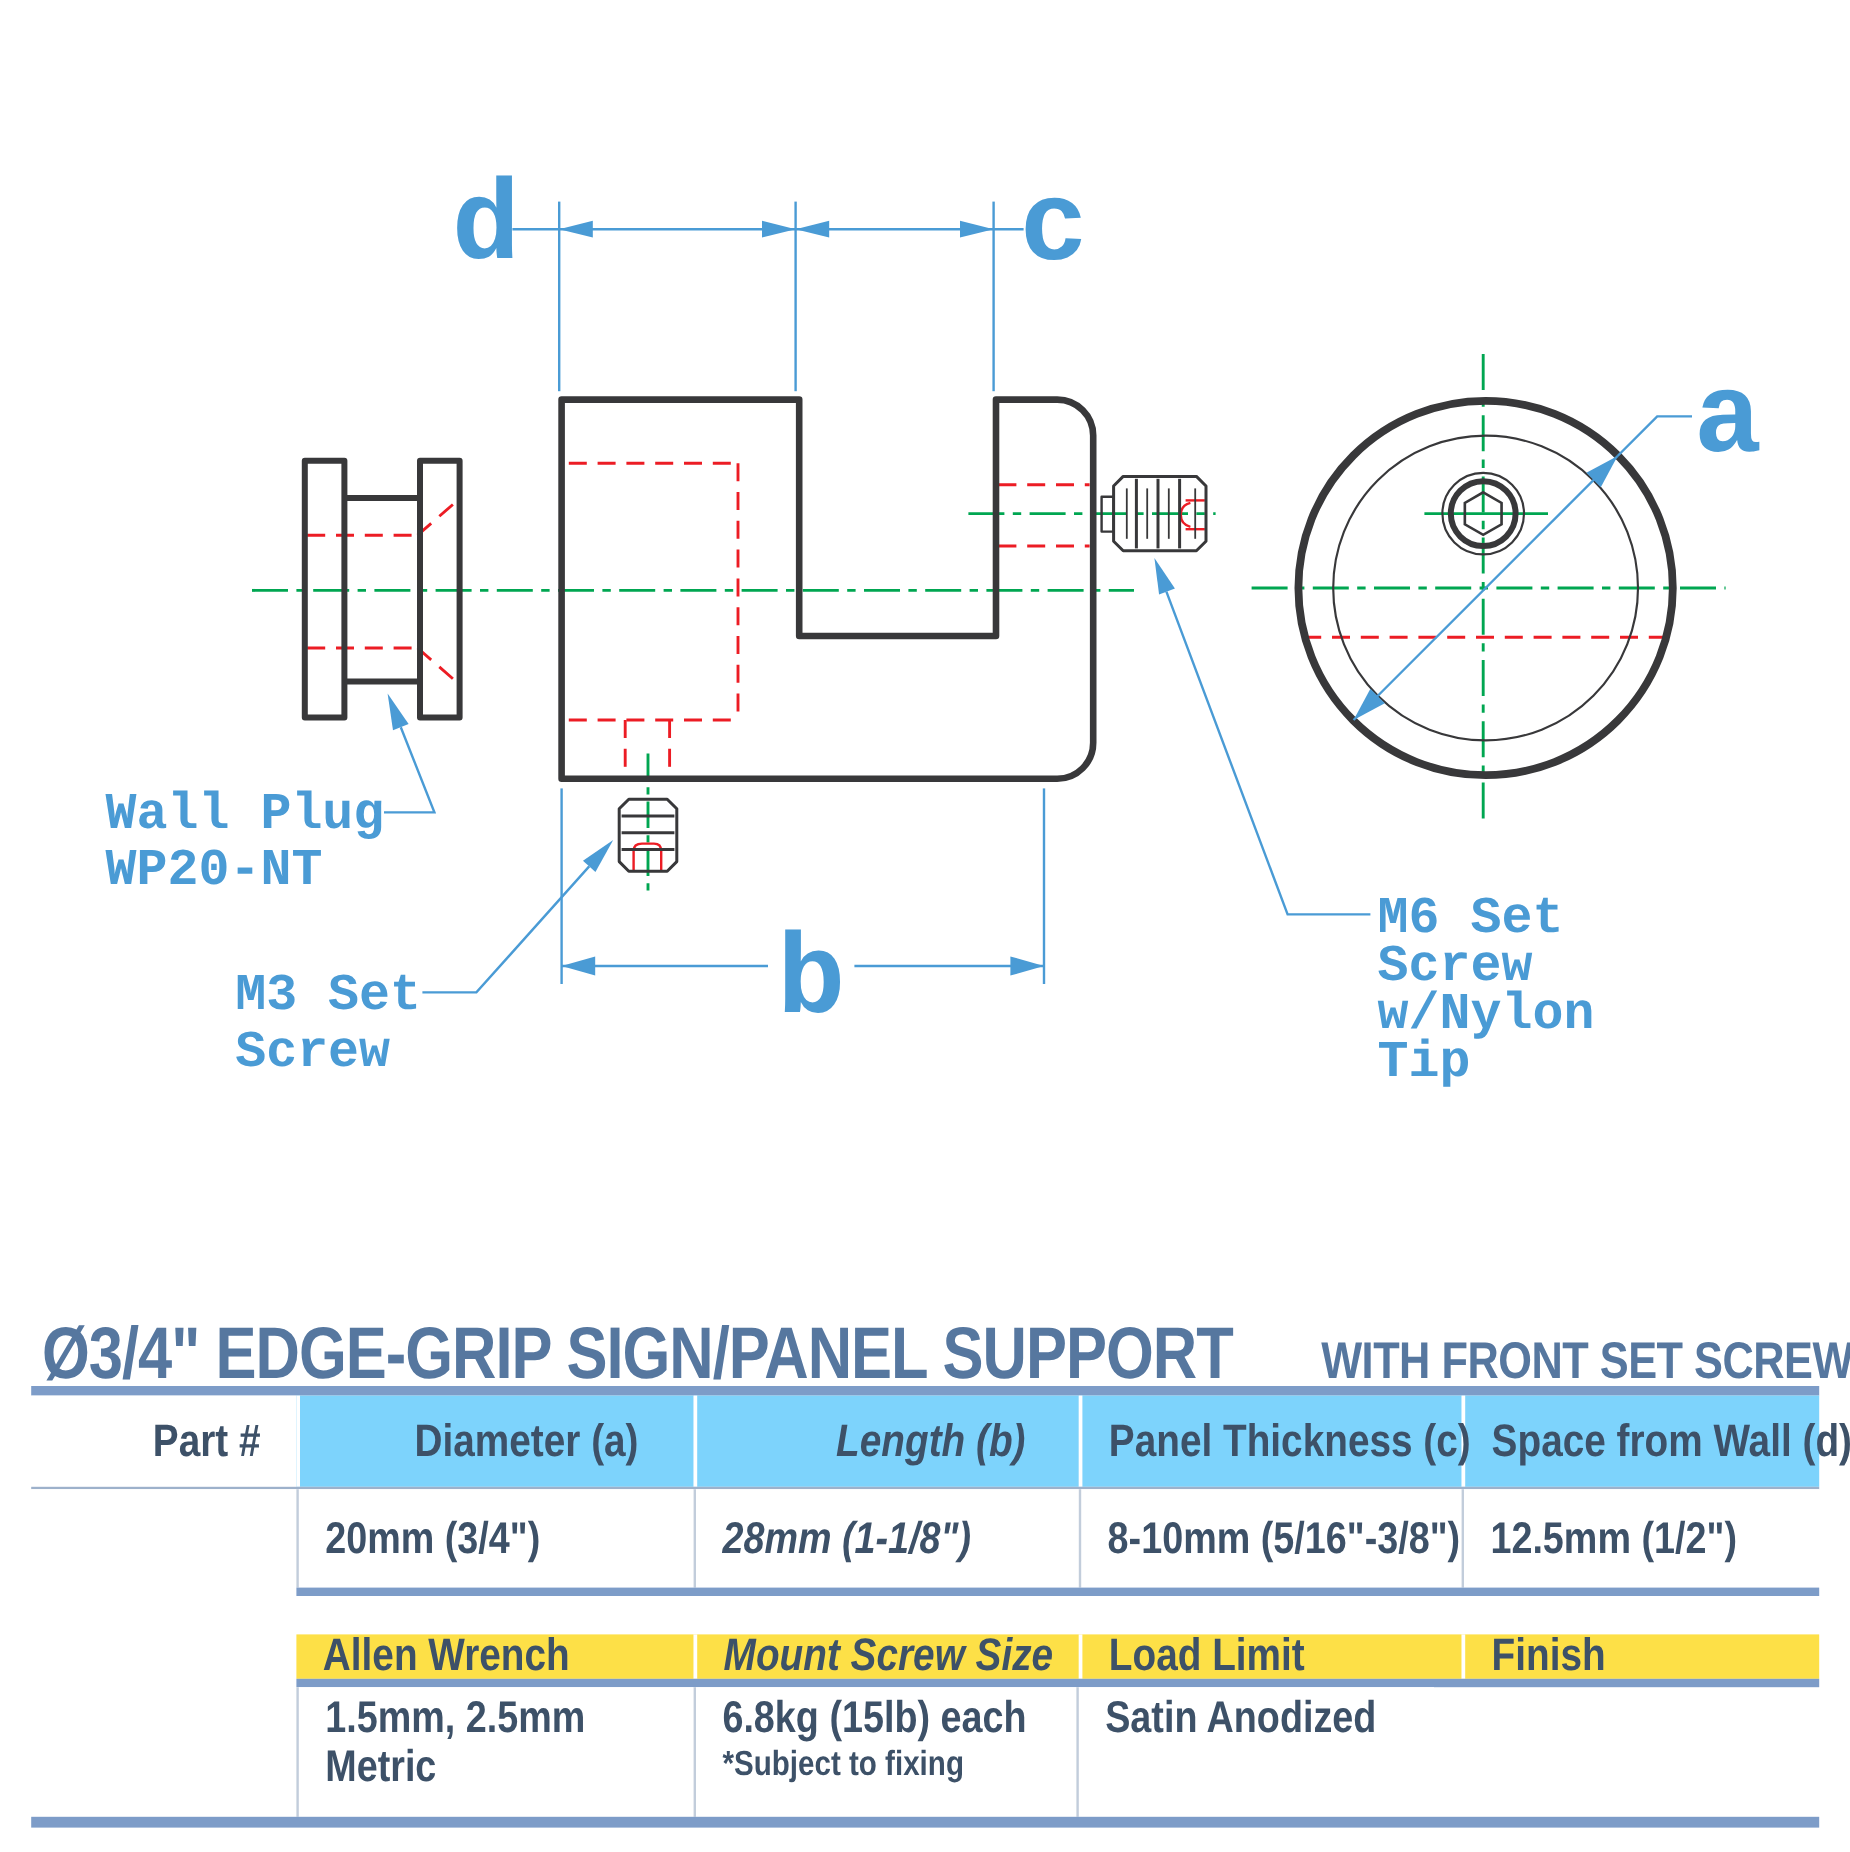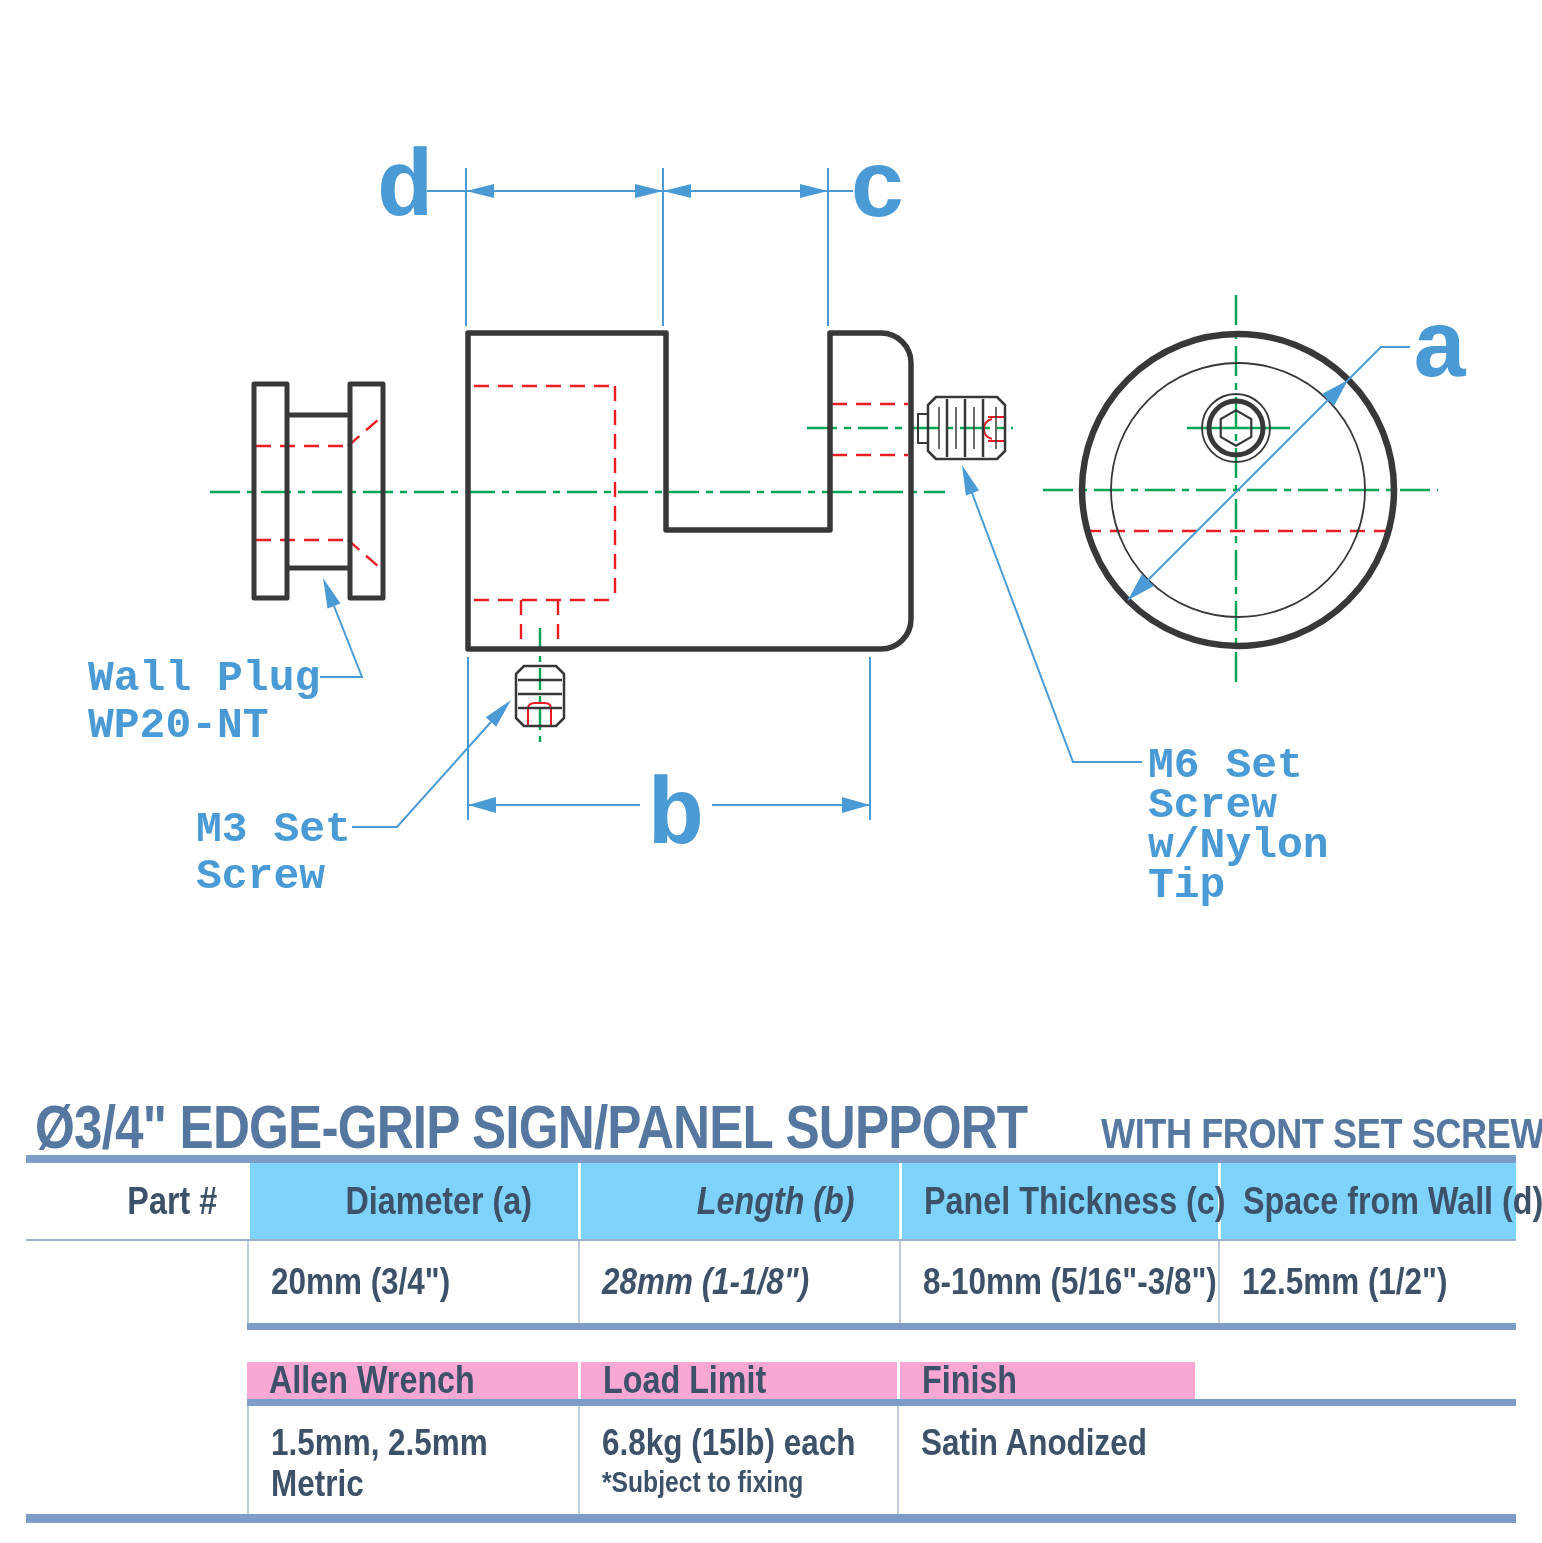--- a/index.html
+++ b/index.html
@@ -37,24 +37,24 @@
 
   .cell { display:flex; flex-direction:column; justify-content:center;
           padding-left:22px; color:#3d5168; }
   .c1 { width:221px; } .c2 { width:331px; } .c3 { width:321px;font-style:italic; }
   .c4 { width:319px; } .c5 { width:298px; }
   .t-hdr1 .cell { background:#7dd3fc; font-size:38px; font-weight:bold; }
   .t-hdr1 .c1   { background:#ffffff; }
   .t-hdr1 .cell + .cell { border-left:3px solid #ffffff; }
   .t-row1 .cell { background:#ffffff; font-size:37px; font-weight:bold; }
   .t-row1 .cell + .cell { border-left:2px solid #c2cddb; }
-  .t-hdr2 .cell { background:#f9a8d4; font-size:38px; font-weight:bold;margin-top:32px; }
+  .t-hdr2 .cell { background:#fde047; font-size:38px; font-weight:bold;margin-top:32px; }
   .t-hdr2 .cell + .cell { border-left:3px solid #ffffff; }
   .t-row2 .cell { background:#ffffff; font-size:37px; font-weight:bold;
-                  justify-content:flex-start; padding-top:16px; }
+                  justify-content:flex-start; padding-top:4px; }
   .t-row2 .cell + .cell { border-left:2px solid #c2cddb; }
   .cx { display:inline-block; transform:scaleX(.85); transform-origin:0 50%;
         white-space:nowrap; }
   .line { display:block; line-height:1.12; }
   .note { font-size:29px; font-weight:bold; margin-top:2px; }
   .part-num { position:absolute; left:14px; top:96px; color:#33496b;
               font-size:51px; font-weight:bold; }
   .part-num .line { line-height:.88; padding-top:8px; }
 </style>
 </head>
@@ -230,20 +230,23 @@
         <span class="cx">12.5mm (1/2")</span>
         </div>
     </div>
 
     <div class="band t-bar2"></div>
 
     <div class="band t-hdr2">
       <div class="cell c2">
         <span class="cx">Allen Wrench</span>
         </div>
+      <div class="cell c3">
+        <span class="cx">Mount Screw Size</span>
+        </div>
       <div class="cell c4">
         <span class="cx">Load Limit</span>
         </div>
       <div class="cell c5">
         <span class="cx">Finish</span>
         </div>
     </div>
 
     <div class="band t-bar3"></div>
 

